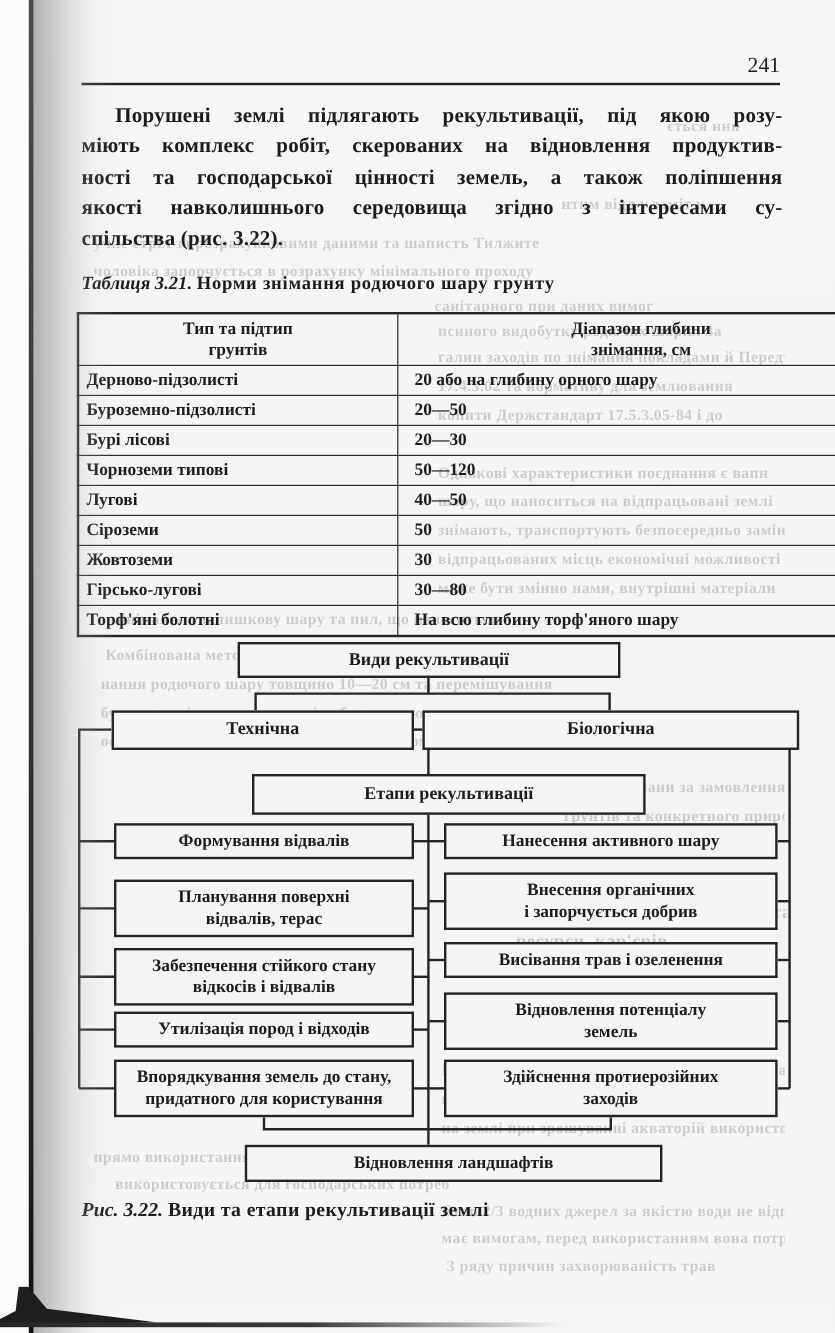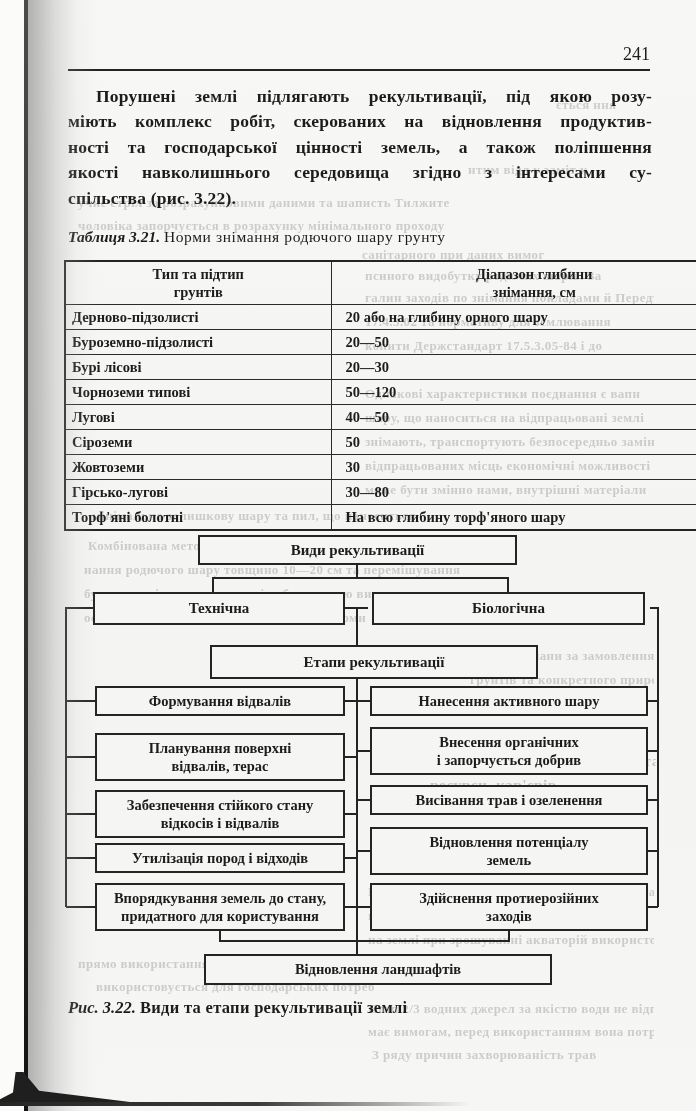--- a/index.html
+++ b/index.html
@@ -24,21 +24,21 @@
   .toprule{position:absolute;top:69px;left:68px;width:582px;height:2px;background:#222;z-index:2;}
   
   .para{position:absolute;top:84px;left:68px;width:584px;font-size:17.5px;line-height:25.4px;
     font-weight:bold;letter-spacing:.2px;z-index:2;}
   .para .ln{text-align:justify;text-align-last:justify;}
   .para .ln.first{text-indent:28px;}
   .para .ln.last{text-align-last:left;}
   
   .tbl-title{position:absolute;top:228px;left:68px;width:584px;font-size:15.5px;z-index:2;}
   .tbl-title .lab{font-style:italic;font-weight:bold;}
-  .tbl-title .txt{font-weight:normal;letter-spacing:.6px;}
+  .tbl-title .txt{font-weight:bold;letter-spacing:.6px;}
   table.soil{position:absolute;top:260px;left:64px;width:675px;border-collapse:collapse;z-index:2;
     border:2px solid #242424;background:transparent;}
   table.soil th,table.soil td{border:1px solid #2a2a2a;font-size:14.5px;font-weight:bold;padding:1px 6px;}
   table.soil th{height:40px;text-align:center;line-height:1.25;vertical-align:middle;}
   table.soil td{height:22px;vertical-align:middle;}
   table.soil col.c1{width:266px;}
   table.soil td.v{padding-left:14px;}
   .prelines{white-space:pre-line;}
   
   #diagram{position:absolute;left:60px;top:530px;width:600px;height:470px;z-index:2;}
@@ -192,21 +192,21 @@
           <path d="M588,321 H598"></path>
         <path d="M297,377 H310"></path>
           <path d="M588,377 H598"></path>
         <path d="M160,401 V411 H297"></path>
         <path d="M449,401 V411 H297"></path>
       </g>
     </svg>
 
     <div class="dbox hdr" style="left:138px;top:5px;width:319px;height:30px">Види рекультивації</div>
     <div class="dbox hdr" style="left:33px;top:62px;width:252px;height:33px">Технічна</div>
-    <div class="dbox hdr" style="left:312px;top:62px;width:273px;height:33px">Біологічна</div>
+    <div class="dbox hdr" style="left:292px;top:62px;width:314px;height:33px">Біологічна</div>
     <div class="dbox hdr" style="left:150px;top:115px;width:328px;height:34px">Етапи рекультивації</div>
 
     <div class="dbox prelines" style="left:35px;top:156px;width:250px;height:30px">Формування відвалів</div>
     <div class="dbox prelines" style="left:35px;top:203px;width:250px;height:48px">Планування поверхні
 відвалів, терас</div>
     <div class="dbox prelines" style="left:35px;top:260px;width:250px;height:48px">Забезпечення стійкого стану
 відкосів і відвалів</div>
     <div class="dbox prelines" style="left:35px;top:313px;width:250px;height:30px">Утилізація пород і відходів</div>
     <div class="dbox prelines" style="left:35px;top:353px;width:250px;height:48px">Впорядкування земель до стану,
 придатного для користування</div>

